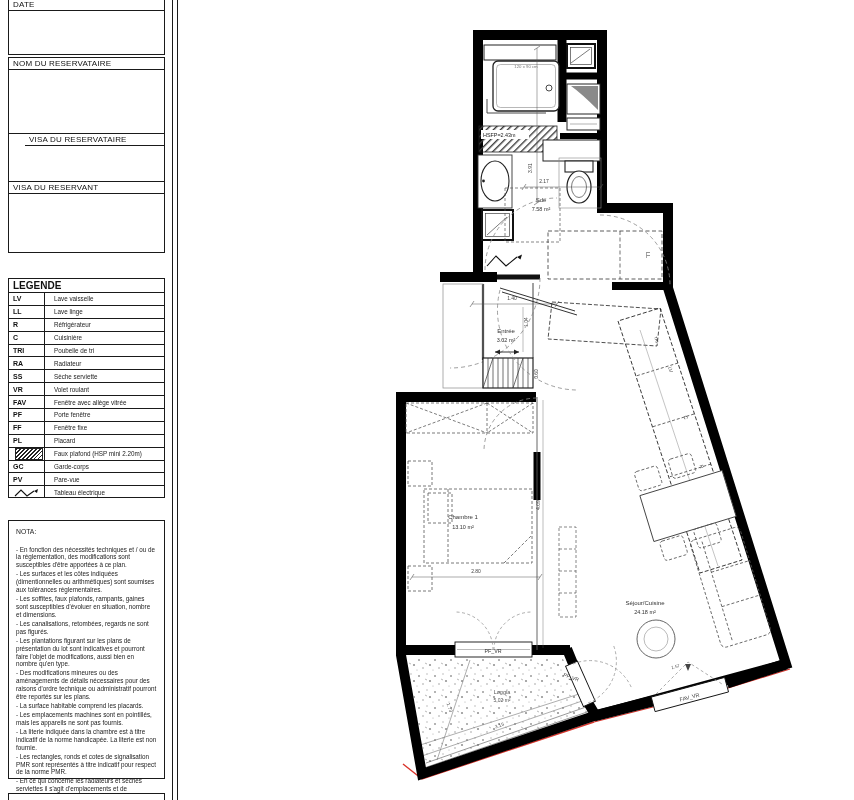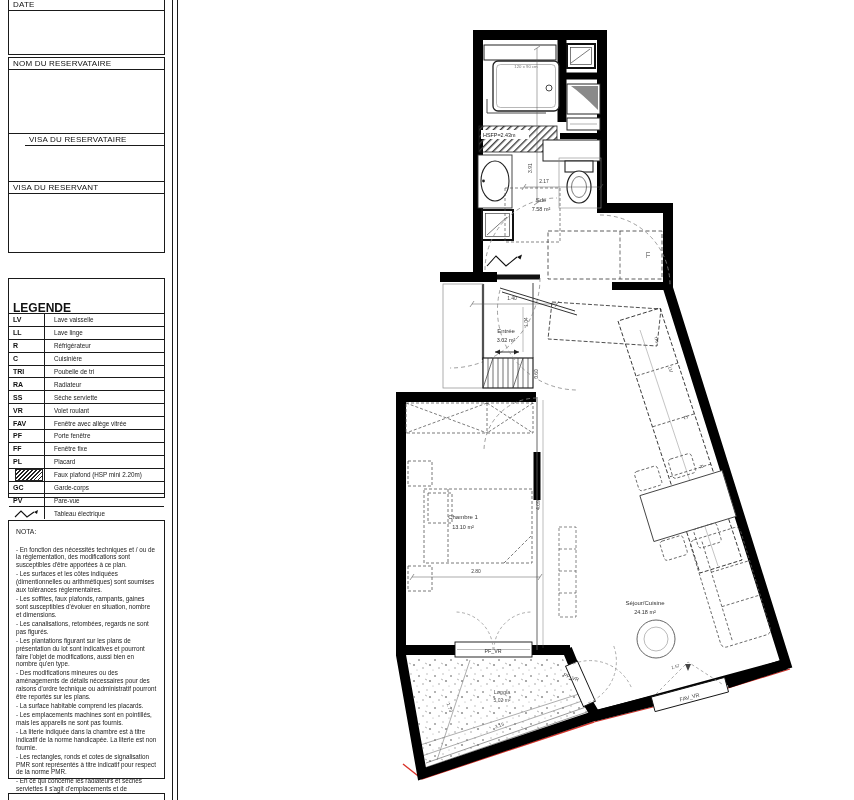--- a/index.html
+++ b/index.html
@@ -2,21 +2,21 @@
 <html><head>
 <meta charset="utf-8">
 <style>
   html,body{margin:0;padding:0;}
   body{width:854px;height:800px;overflow:hidden;position:relative;background:#fff;
        font-family:"Liberation Sans", sans-serif;color:#111;}
   .box{position:absolute;left:8px;width:157px;border:1.3px solid #1a1a1a;background:#fff;box-sizing:border-box;}
   .box-head{border-bottom:1px solid #1a1a1a;font-weight:normal;font-size:8px;padding:1px 4px;letter-spacing:.2px;}
   .sep{position:absolute;top:0;height:800px;width:1.2px;background:#1a1a1a;}
   
-  .lg-head{height:13px;font-weight:bold;font-size:12px;padding:1px 4px;box-sizing:border-box;margin-top:21px;}
+  .lg-head{height:13px;font-weight:bold;font-size:10px;padding:1px 4px;box-sizing:border-box;}
   .lg-row{display:flex;align-items:center;height:12.9px;border-top:.9px solid #1a1a1a;box-sizing:border-box;}
   .lg-abbr{width:36px;flex:0 0 36px;border-right:.9px solid #1a1a1a;align-self:stretch;display:flex;align-items:center;
            padding-left:4px;font-weight:bold;font-size:7px;box-sizing:border-box;}
   .lg-label{padding-left:9px;font-size:6.3px;color:#222;}
   .hatch-sw{width:26px;height:10px;margin-left:2px;
             background:repeating-linear-gradient(135deg,#222 0,#222 .9px,transparent .9px,transparent 2.8px);
             border:.5px solid #222;}
   
   .nota{position:absolute;left:8px;top:520px;width:157px;height:259px;border:1.3px solid #1a1a1a;
         padding:7px 7px;box-sizing:border-box;font-size:6.3px;line-height:1.26;color:#222;}

